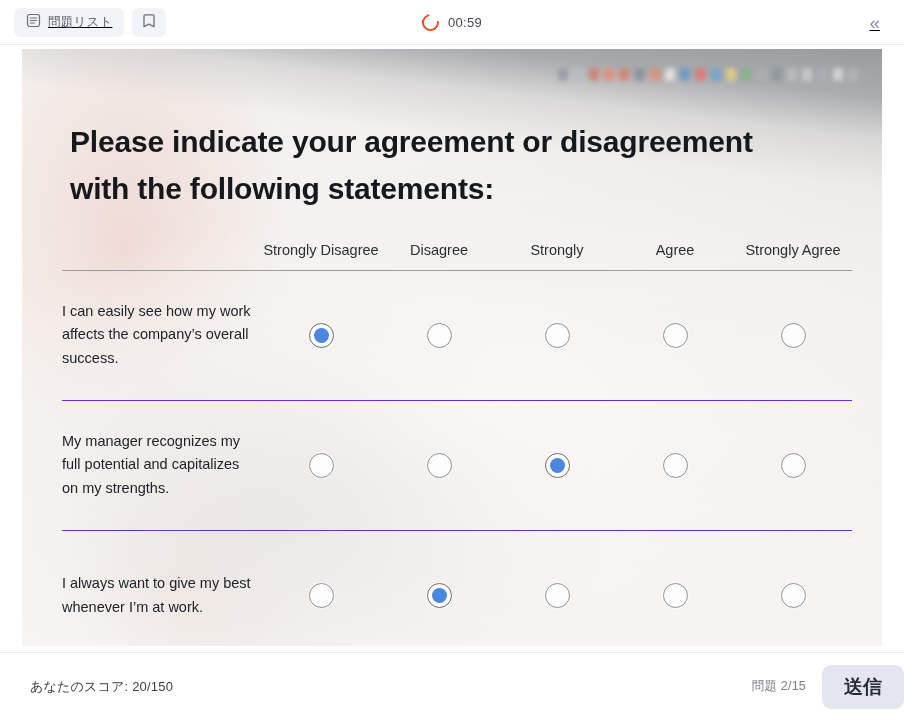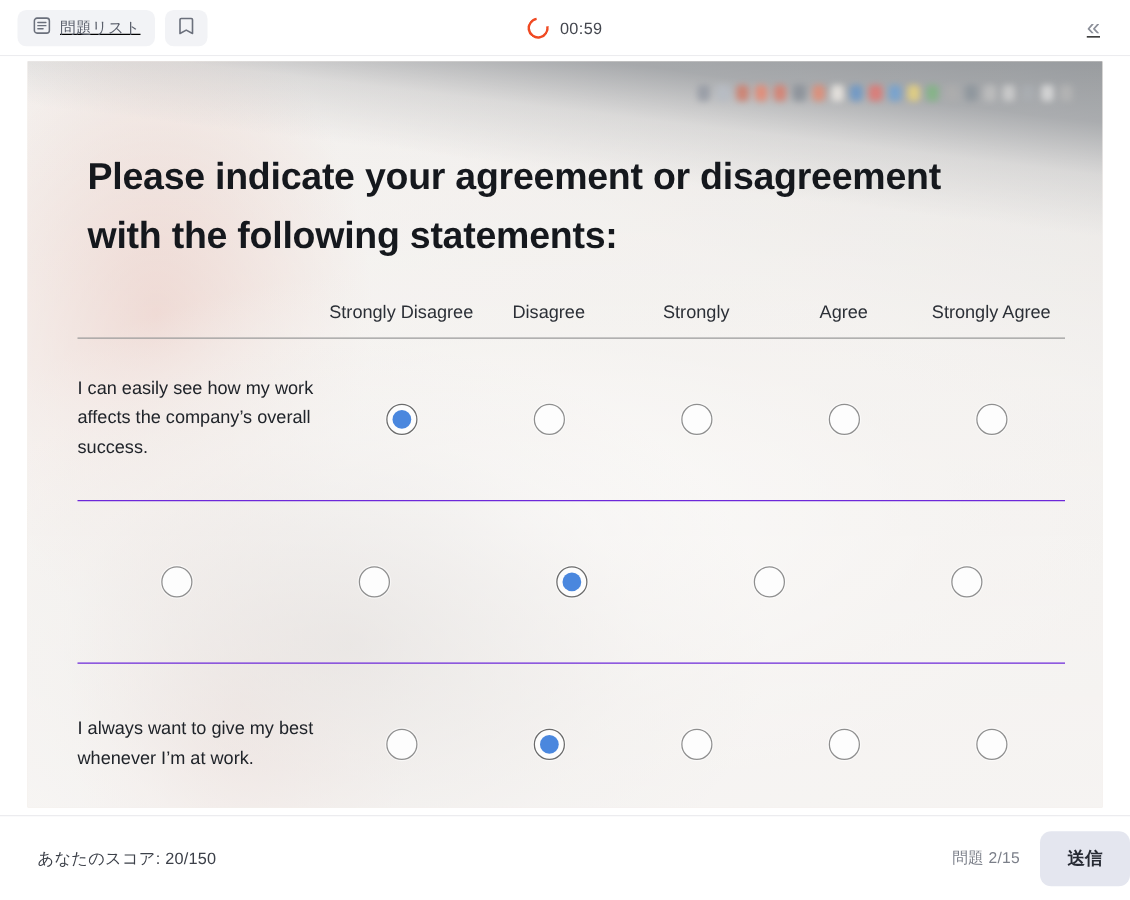--- a/index.html
+++ b/index.html
@@ -307,21 +307,21 @@
     color: #7b7f89;
     letter-spacing: .2px;
   }
 
   .submit-btn {
     background: #e4e6ef;
     border: none;
     border-radius: 9px;
     height: 44px;
     padding: 0 22px;
-    font-size: 14px;
+    font-size: 19px;
     font-weight: bold;
     color: #262a33;
     cursor: pointer;
     font-family: "Liberation Sans", sans-serif;
     margin-right: -10px;
   }
 </style>
 </head>
 <body>
 
@@ -434,20 +434,23 @@
                     <div class="dot"></div>
                   </div>
                 </div>
                 <div class="m-opt-cell">
                   <div class="radio">
                     <div class="dot"></div>
                   </div>
                 </div>
               </div>
               <div class="m-row stmt-row">
+                <div class="m-label-cell">
+                  <span class="stmt-text">My manager recognizes my full potential and capitalizes on my strengths.</span>
+                </div>
                 <div class="m-opt-cell">
                   <div class="radio">
                     <div class="dot"></div>
                   </div>
                 </div>
                 <div class="m-opt-cell">
                   <div class="radio">
                     <div class="dot"></div>
                   </div>
                 </div>

